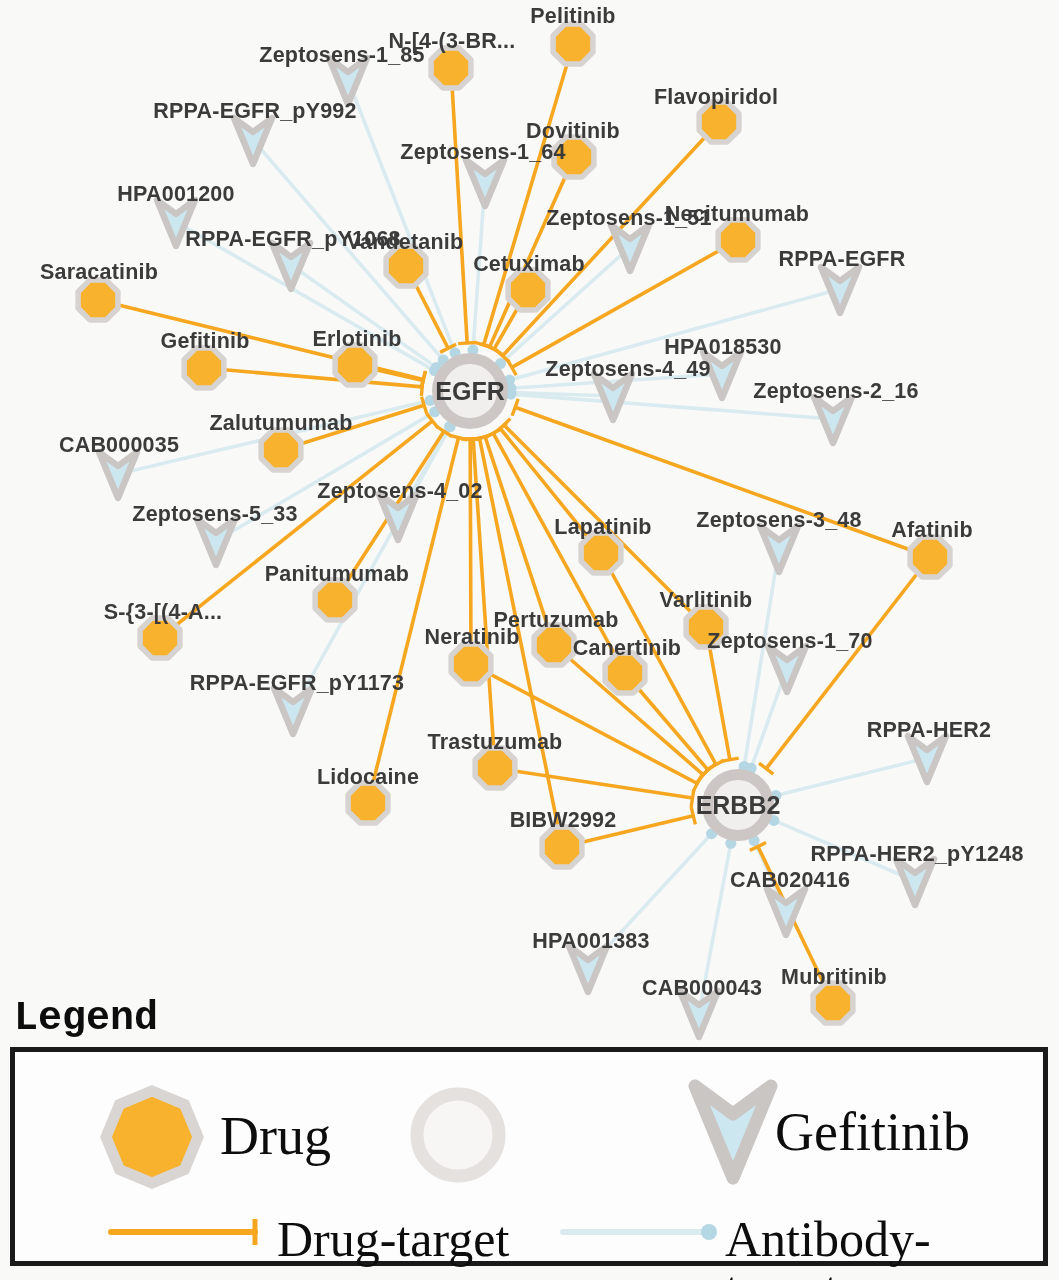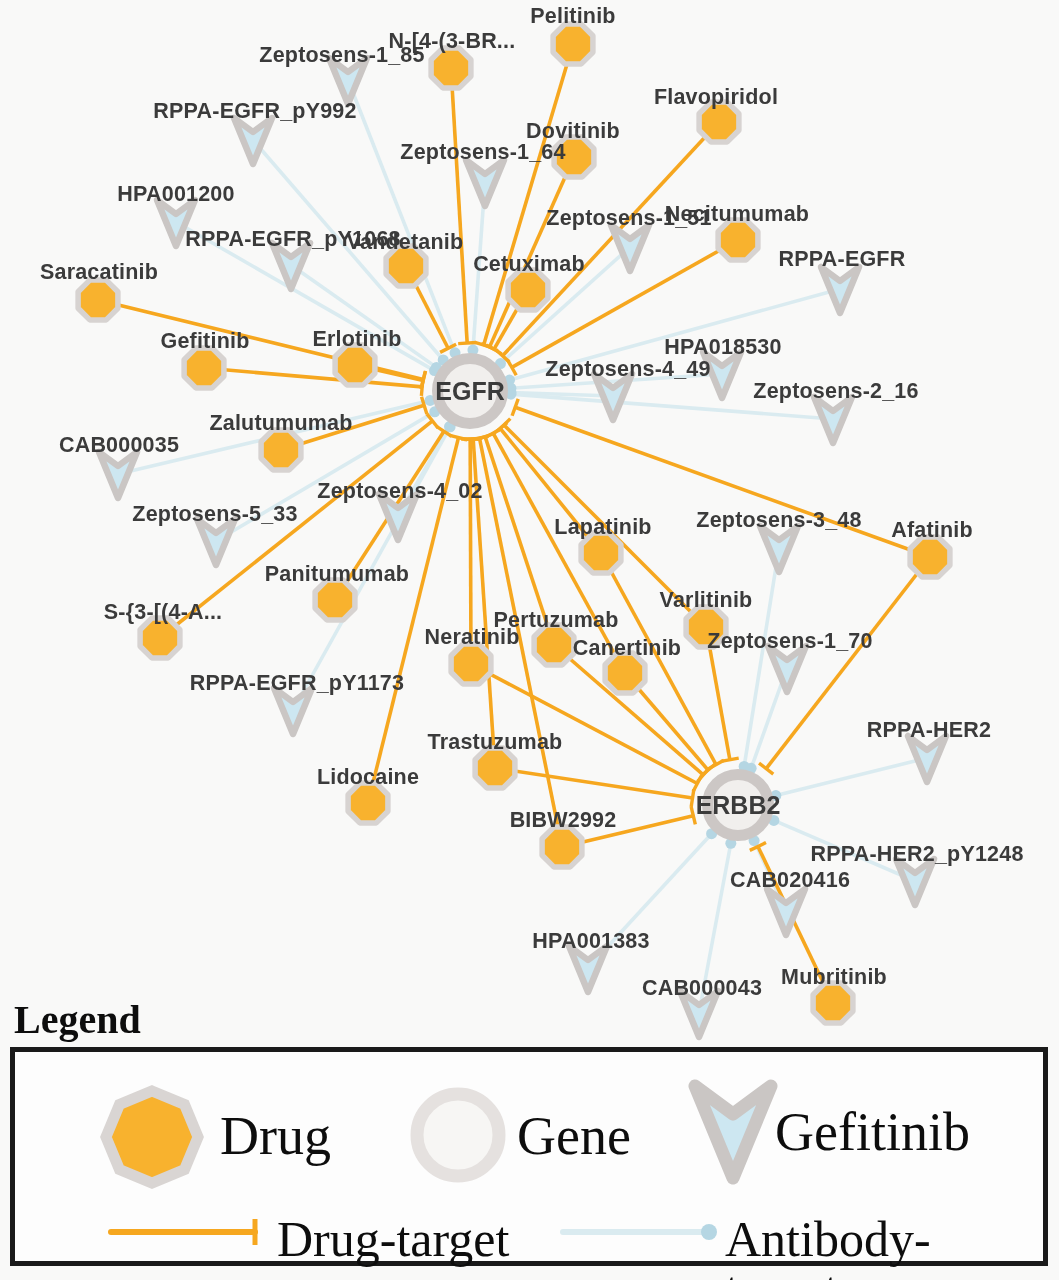--- a/index.html
+++ b/index.html
@@ -1,19 +1,19 @@
 <!DOCTYPE html>
 <html><head>
 <meta charset="utf-8">
 <style>
   html,body{margin:0;padding:0;background:#e9e9e9;}
   .stage{position:relative;width:1059px;height:1280px;background:#f9f9f8;overflow:hidden;
          font-family:"Liberation Sans",sans-serif;}
   #graph{position:absolute;left:0;top:0;}
-  .legend-title{position:absolute;left:14px;top:996px;font-family:Liberation Serif, serif;
+  .legend-title{position:absolute;left:14px;top:996px;font-family:Liberation Mono, monospace;
                 font-weight:bold;font-size:40px;color:#0d0d0d;}
   .legend-box{position:absolute;left:10px;top:1047px;width:1028px;height:209px;
               background:#fdfdfd;border:5px solid #1a1a1a;}
   .legend-shape{position:absolute;}
   .legend-label{position:absolute;font-family:"Liberation Serif","DejaVu Serif",serif;
                 color:#0d0d0d;font-size:54px;line-height:1;}
   .legend-edge-label{position:absolute;font-family:"Liberation Serif","DejaVu Serif",serif;
                 color:#0d0d0d;font-size:50px;line-height:1;}
 </style>
 </head>
@@ -225,21 +225,20 @@
   <div class="legend-box">
 
     <svg class="legend-shape" style="left:77px;top:25px;" width="120" height="120">
       <polygon points="60,14 92.5,27.5 106,60 92.5,92.5 60,106 27.5,92.5 14,60 27.5,27.5" fill="#F8B22E" stroke="#D9D5D3" stroke-width="11"></polygon>
     </svg>
     <div class="legend-label" style="left:205px;top:57px;">Drug</div>
 
     <svg class="legend-shape" style="left:388px;top:28px;" width="110" height="110">
       <circle cx="55" cy="55" r="41" fill="#F7F6F4" stroke="#E5E1DF" stroke-width="13"></circle>
     </svg>
-    <div class="legend-label" style="left:502px;top:57px;">Gene</div>
 
     <svg class="legend-shape" style="left:663px;top:22px;" width="110" height="120">
       <path d="M 17 12 L 55 104 L 93 12 L 55 40 Z" fill="#CDE7F1" stroke="#CAC6C4" stroke-width="13" stroke-linejoin="round"></path>
     </svg>
     <div class="legend-label" style="left:760px;top:53px;">Gefitinib</div>
 
     <svg class="legend-shape" style="left:90px;top:160px;" width="170" height="40">
       <line x1="6" y1="20" x2="150" y2="20" stroke="#F6A71F" stroke-width="6" stroke-linecap="round"></line>
       <line x1="150" y1="7" x2="150" y2="33" stroke="#F6A71F" stroke-width="5"></line>
     </svg>

